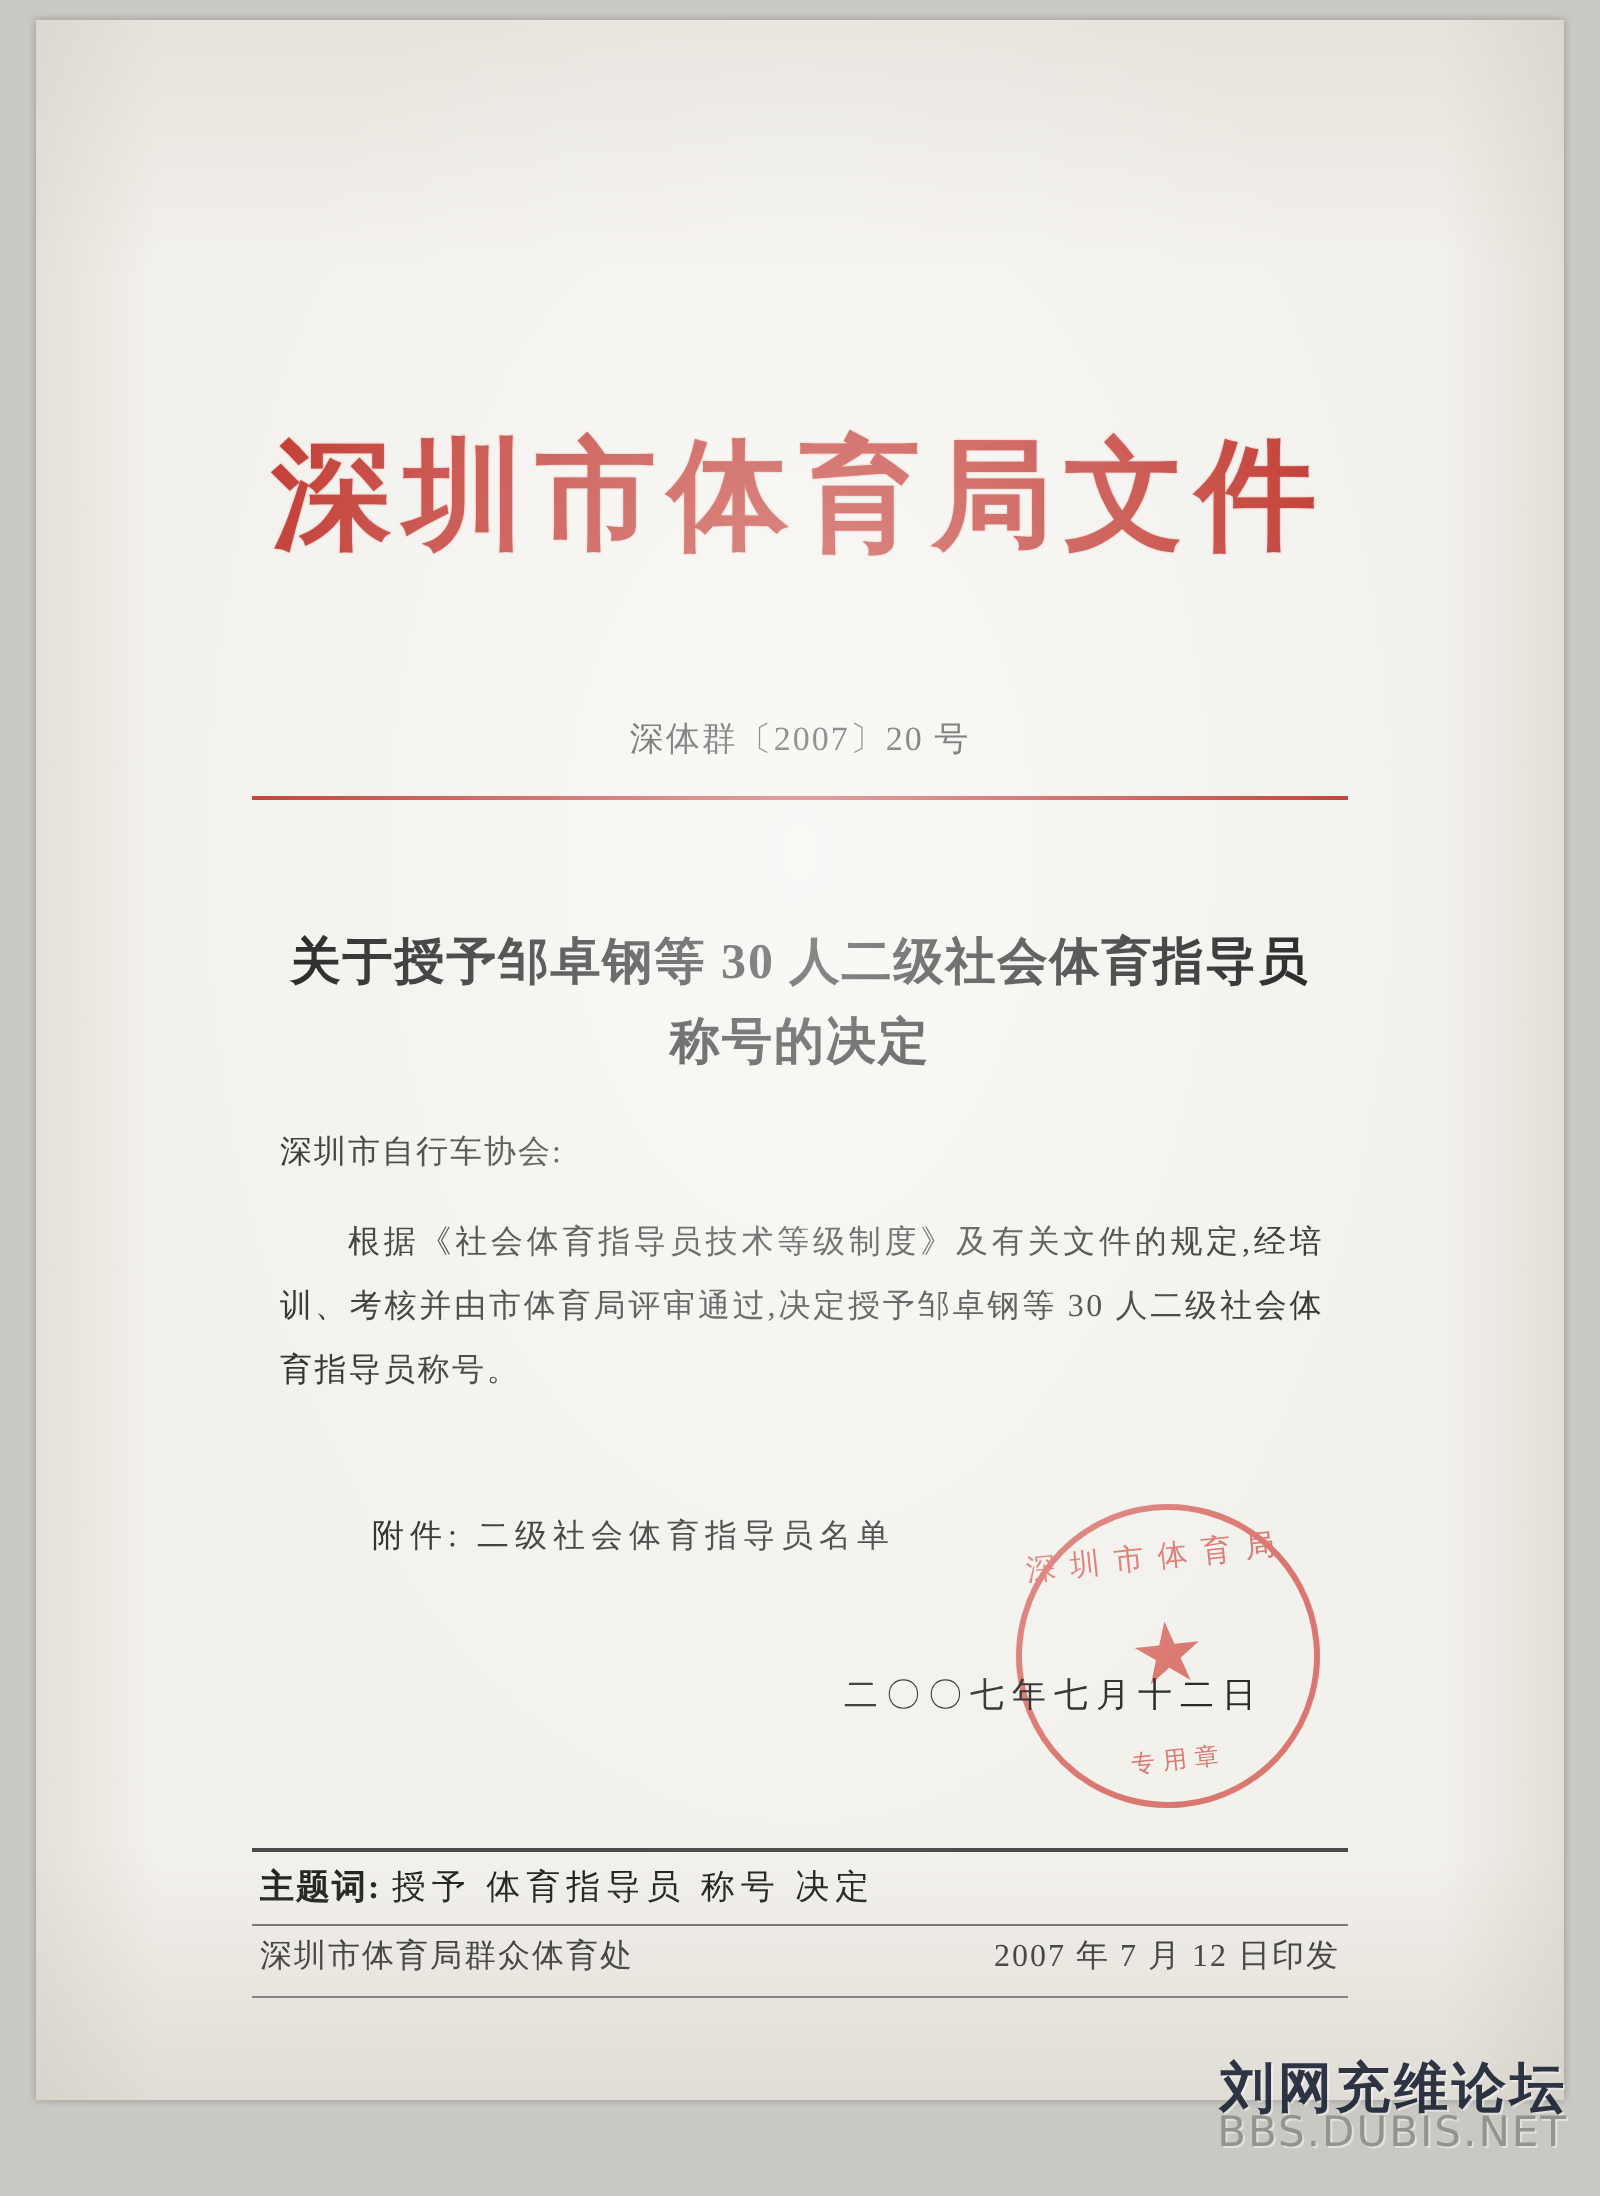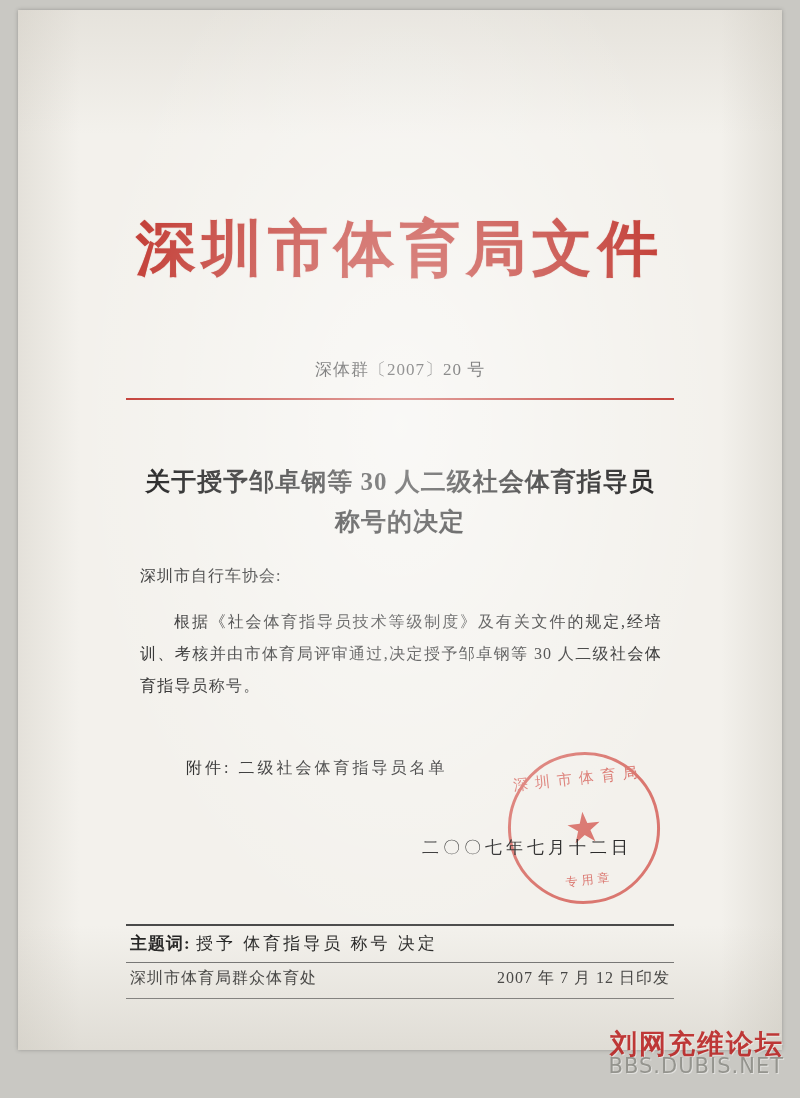--- a/index.html
+++ b/index.html
@@ -230,21 +230,21 @@
     top: 988px;
     height: 1px;
     background: #6b6b6b;
   }
 
   
   .watermark {
     position: absolute;
     right: 16px;
     bottom: 36px;
-    color: #b91c1c;
+    color: #0f172a;
     font-family: Liberation Sans, sans-serif;
     font-size: 27px;
     font-weight: 700;
     letter-spacing: 2px;
     text-shadow: 1px 1px 0 rgba(255,255,255,0.5);
     opacity: 0.85;
   }
   .watermark-sub {
     position: absolute;
     right: 16px;

